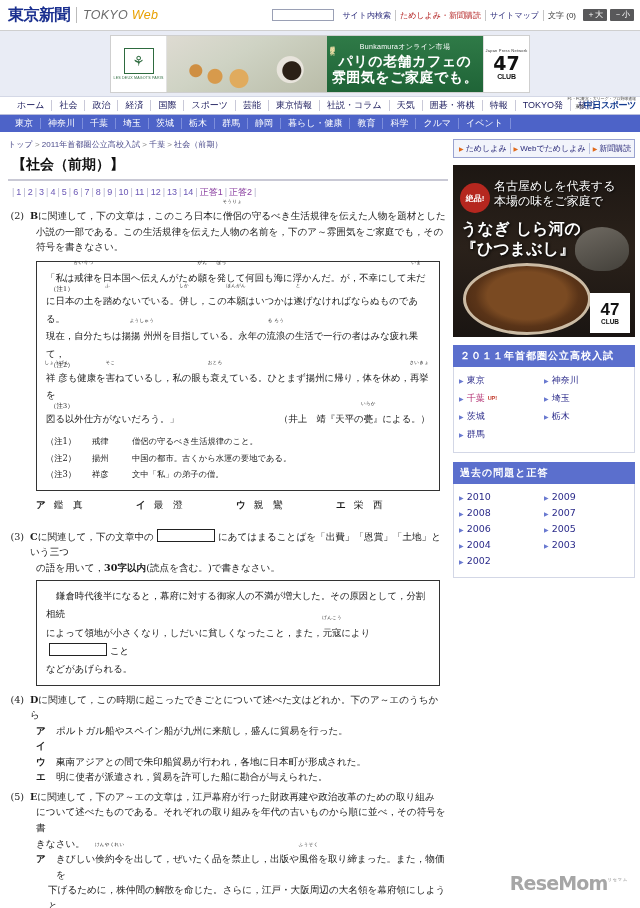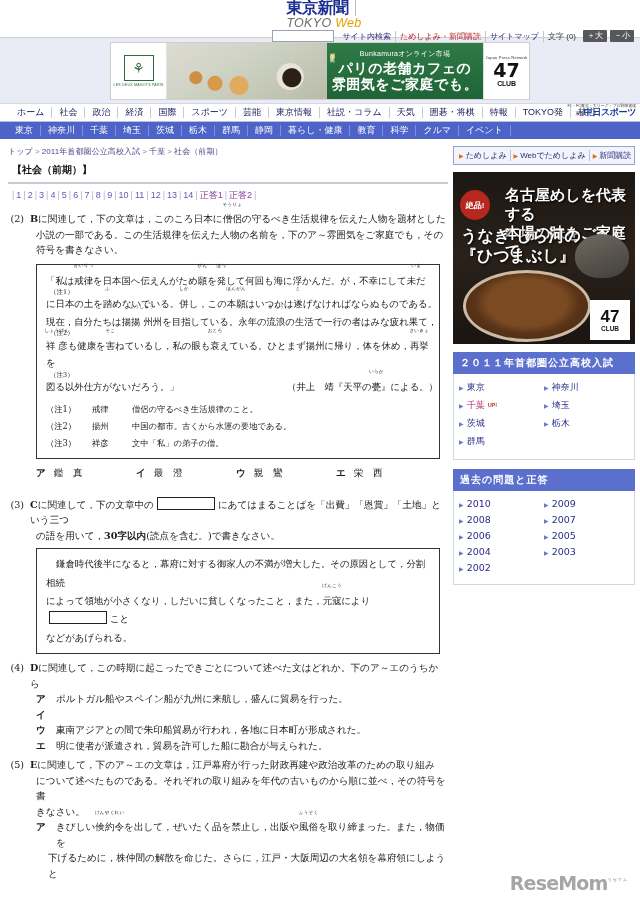--- a/index.html
+++ b/index.html
@@ -5,26 +5,25 @@
   * { box-sizing: border-box; }
   html, body {
     margin: 0; padding: 0;
     background: #ffffff;
     font-family: "Liberation Sans", "DejaVu Sans", sans-serif;
   }
   body { width: 640px; height: 908px; position: relative; overflow: hidden; }
 
   
   .site-header {
-    height: 38px;
+    height: 31px;
     border-bottom: 1px solid #cfcfcf;
     display: flex; align-items: center;
     padding: 0 6px 0 8px;
     background: #fff;
-    flex-direction: column;
   }
   .logo-jp {
     font-family: "DejaVu Serif", "Liberation Serif", serif;
     font-weight: 700;
     font-size: 16px;
     letter-spacing: -0.5px;
     color: #1a2f8f;
     padding-right: 6px;
     border-right: 1px solid #bbb;
     line-height: 1;
@@ -184,21 +183,21 @@
   .main-col { width: 440px; }
   .side-col { width: 182px; margin-left: 5px; }
 
   .breadcrumb {
     font-size: 8px; color: #4a4a8a; margin-bottom: 6px; letter-spacing: .1px;
   }
   .breadcrumb .sep { color: #888; padding: 0 2px; }
 
   .page-title {
     font-family: "DejaVu Serif", "Liberation Serif", serif;
-    font-size: 10px; font-weight: 700; color: #111;
+    font-size: 14px; font-weight: 700; color: #111;
     margin: 2px 0 5px 4px;
   }
   .title-rule { border-bottom: 2px solid #c9c9d5; margin-bottom: 5px; }
 
   .pager { font-size: 9px; color: #5f4fa8; margin-bottom: 9px; padding-left: 2px;}
   .pager .bar { color: #b3b3cc; padding: 0 2px; }
   .pager .pg { color: #6a56b5; }
   .pager .ans { color: #8a3fa0; }
 
   
@@ -222,21 +221,21 @@
   .choice-row .ch { width: 100px; }
   .choice-row .ch b { font-weight: 700; margin-right: 8px; }
 
   .opt-line { display: flex; padding-left: 28px; }
   .opt-line .mk { width: 20px; flex: none; font-weight: 700; }
   .opt-line .tx { flex: 1; }
 
   .box-quote {
     border: 1px solid #333;
     margin: 6px 8px 6px 28px;
-    padding: 7px 1px 7px 9px;
+    padding: 7px 9px 7px 9px;
     font-size: 9.4px;
     line-height: 1.85;
   }
   .notes { margin-top: 6px; font-size: 8.3px; line-height: 2.0; }
   .notes .nrow { display: flex; }
   .notes .nlab { width: 46px; flex: none; }
   .notes .nkey { width: 40px; flex: none; }
 
   .box-fill {
     border: 1px solid #333;
@@ -284,22 +283,22 @@
     margin-bottom: 8px;
   }
   .ad-badge {
     position: absolute; left: 7px; top: 18px;
     width: 30px; height: 30px; border-radius: 50%;
     background: #b5271f; color: #fff;
     display: flex; align-items: center; justify-content: center;
     font-size: 8px; font-weight: 700;
   }
   .ad-t1 {
-    position: absolute; left: 52px; top: 14px;
-    color: #fff; font-size: 15px; font-weight: 700; line-height: 1.25;
+    position: absolute; left: 41px; top: 14px;
+    color: #fff; font-size: 12px; font-weight: 400; line-height: 1.25;
     text-shadow: 1px 1px 2px #000;
   }
   .ad-t2 {
     position: absolute; left: 8px; top: 54px;
     color: #fff; font-size: 16px; font-weight: 700; line-height: 1.22;
     text-shadow: 1px 1px 3px #000;
     font-family: "DejaVu Serif", serif;
   }
   .ad-bowl {
     position: absolute; left: 10px; bottom: 2px; width: 128px; height: 72px;

